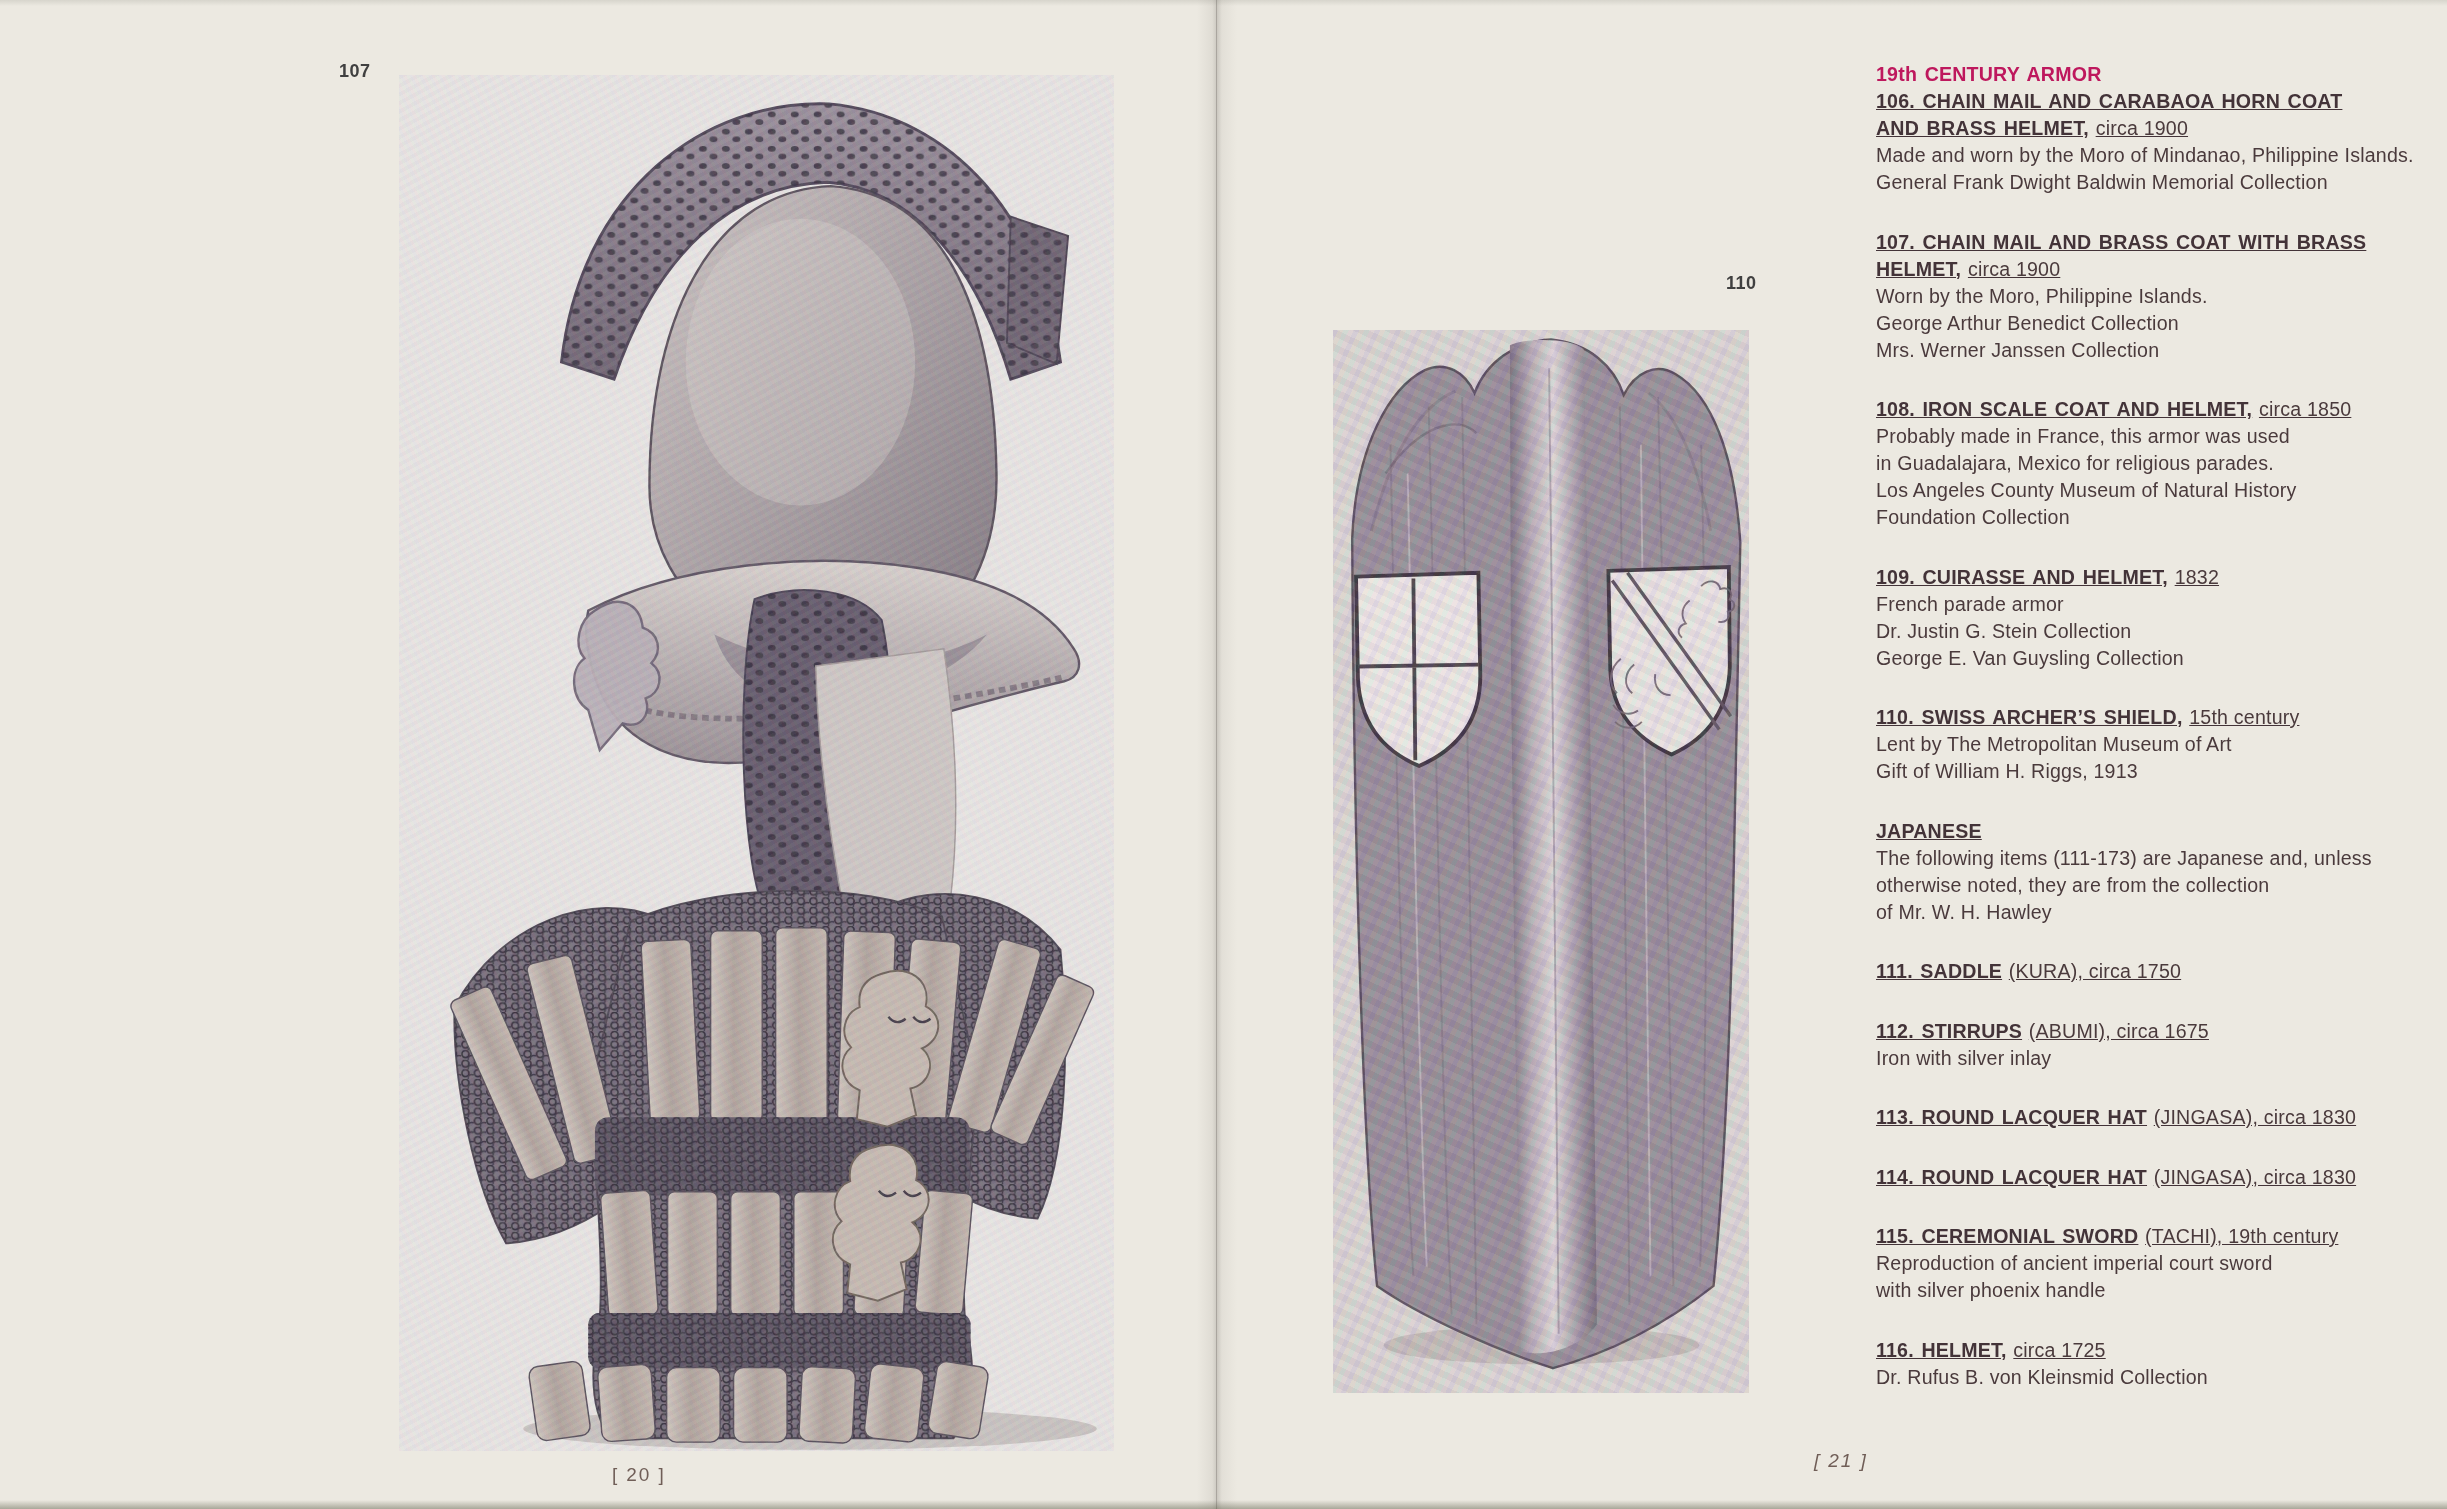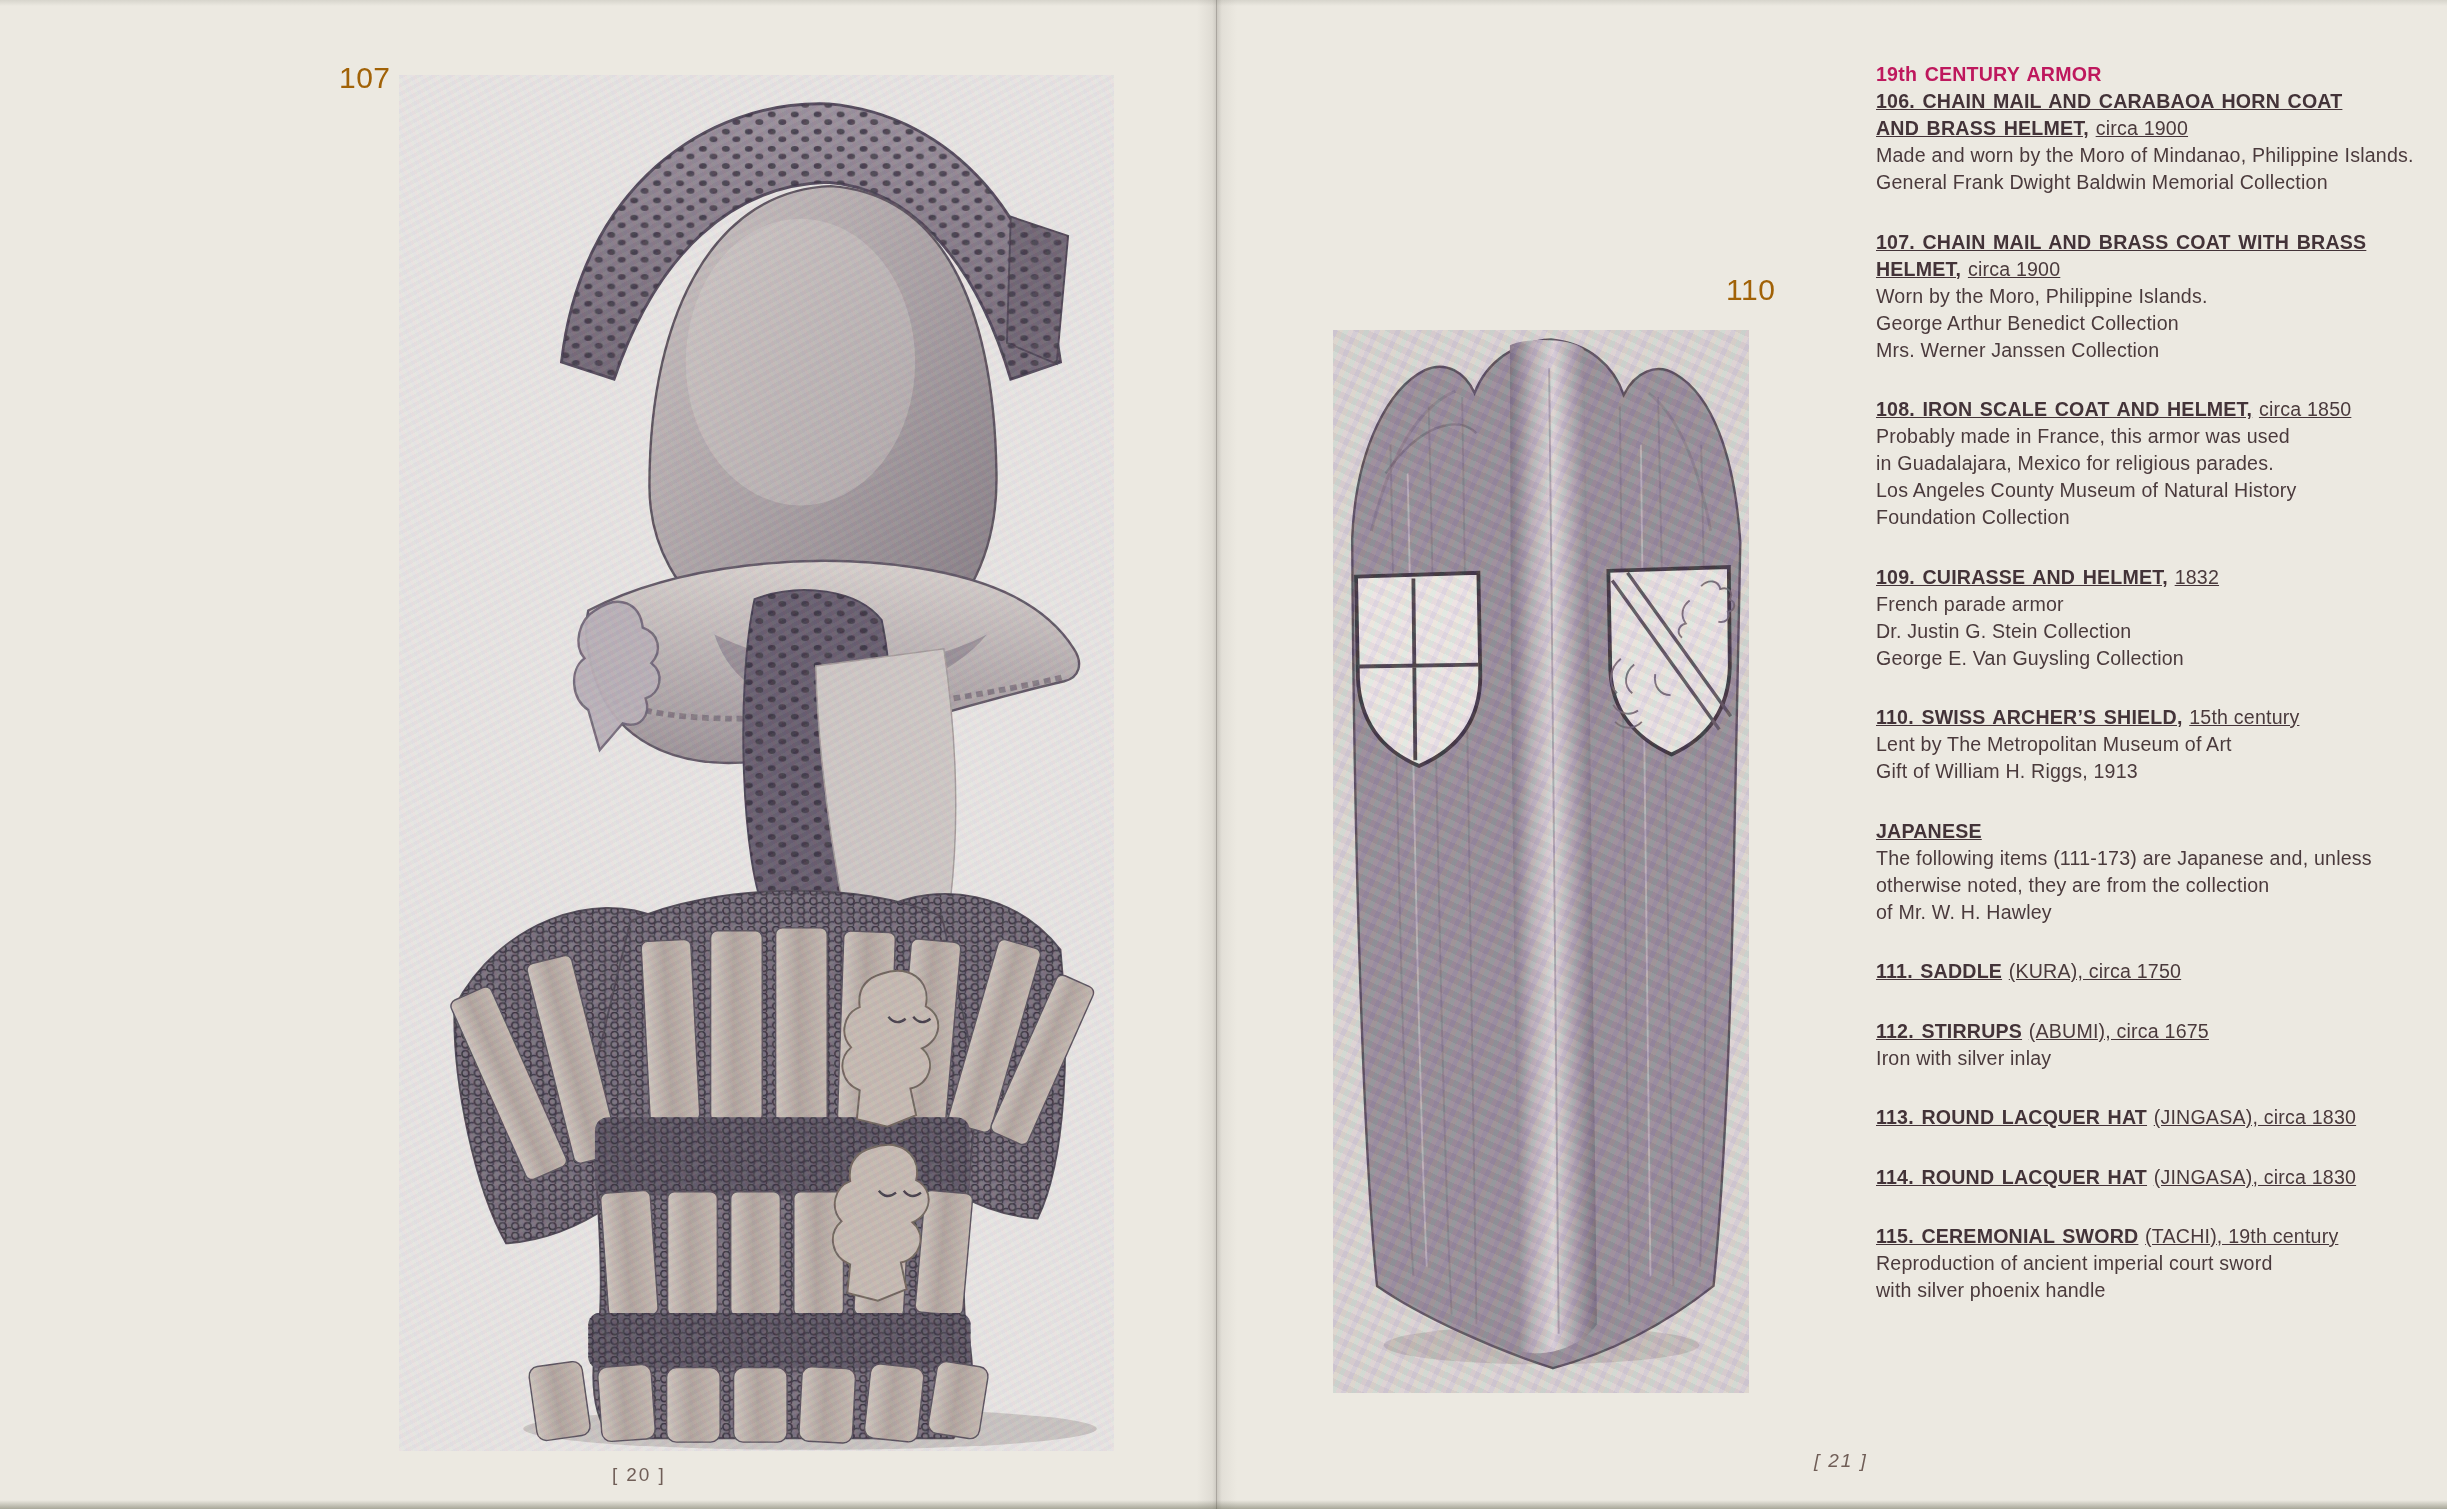--- a/index.html
+++ b/index.html
@@ -14,21 +14,21 @@
   .top-edge{position:absolute;left:0;right:0;top:0;height:5.7px;
     background:linear-gradient(180deg, rgba(120,120,110,.18), rgba(120,120,110,0));}
   .bottom-edge{position:absolute;left:0;right:0;bottom:0;height:8.6px;
     background:linear-gradient(180deg, rgba(86,88,66,0), rgba(86,88,66,.45));}
   .gutter{position:absolute;top:0;bottom:0;left:1197px;width:40px;
     background:linear-gradient(90deg, rgba(110,104,96,0) 0%, rgba(110,104,96,.10) 38%,
       rgba(70,64,58,.20) 50%, rgba(110,104,96,.08) 62%, rgba(110,104,96,0) 100%);}
   .gutter::after{content:"";position:absolute;top:0;bottom:0;left:19px;width:1px;
     background:rgba(90,84,78,.30);}
 
-  .fig-num{position:absolute;font-weight:normal;font-size:30px;letter-spacing:0.5px;color:#a16207;}
+  .fig-num{position:absolute;font-weight:bold;font-size:18px;letter-spacing:0.5px;color:#404040;}
   .fig-107{left:339px;top:61px;}
   .fig-110{left:1726px;top:273px;}
 
   .page-num{position:absolute;font-size:19px;color:#705e57;letter-spacing:1.9px;}
   .page-num.left{left:612px;top:1464px;}
   .page-num.right{left:1814px;top:1450px;font-style:italic;}
 
   .photo{position:absolute;overflow:hidden;}
   .photo svg{display:block;width:100%;height:100%;}
   .armor-photo{left:399px;top:75px;width:715px;height:1376px;background:#eae7e4;}
@@ -282,20 +282,24 @@
     <div class="entry">
       <div class="entry-title"><span class="b">114. ROUND LACQUER HAT</span><span class="sub">(JINGASA), circa 1830</span></div>
     </div>
 
     <div class="entry">
       <div class="entry-title"><span class="b">115. CEREMONIAL SWORD</span><span class="sub">(TACHI), 19th century</span></div>
       <div class="dl">Reproduction of ancient imperial court sword</div>
       <div class="dl">with silver phoenix handle</div>
     </div>
 
+    <div class="entry">
+      <div class="entry-title"><span class="b">116. HELMET,</span><span class="sub">circa 1725</span></div>
+      <div class="dl">Dr. Rufus B. von Kleinsmid Collection</div>
+    </div>
   </div>
 
   <div class="page-num right">[ 21 ]</div>
 
   <div class="top-edge"></div>
   <div class="bottom-edge"></div>
 </div>
 
 
 </body></html>

